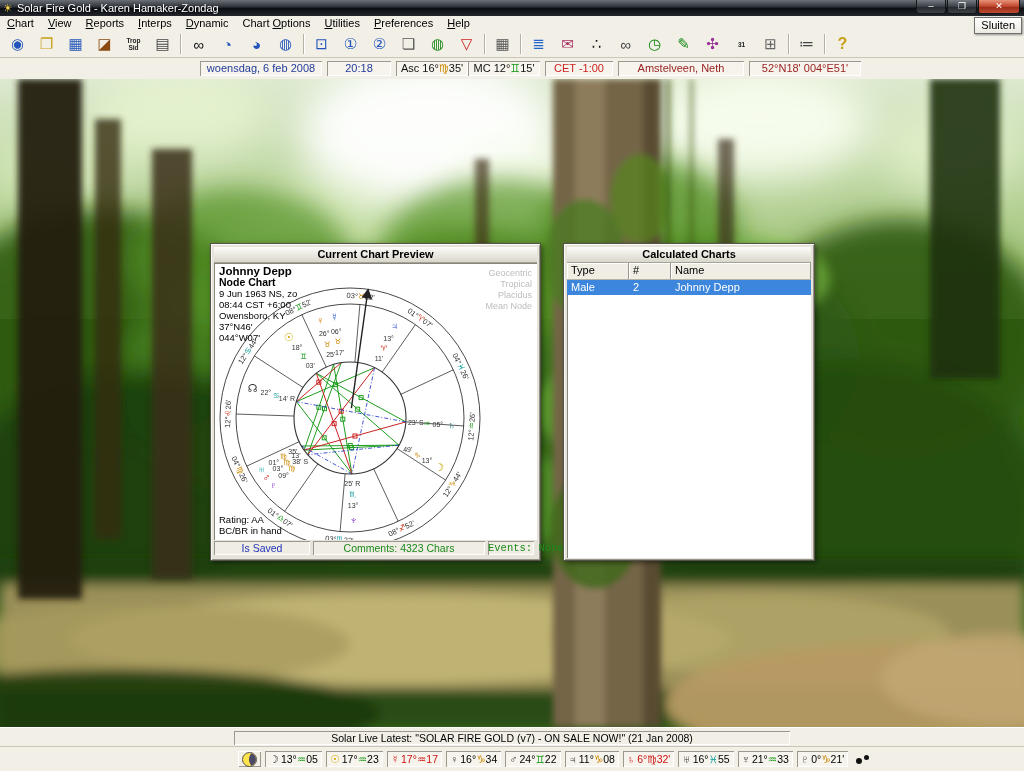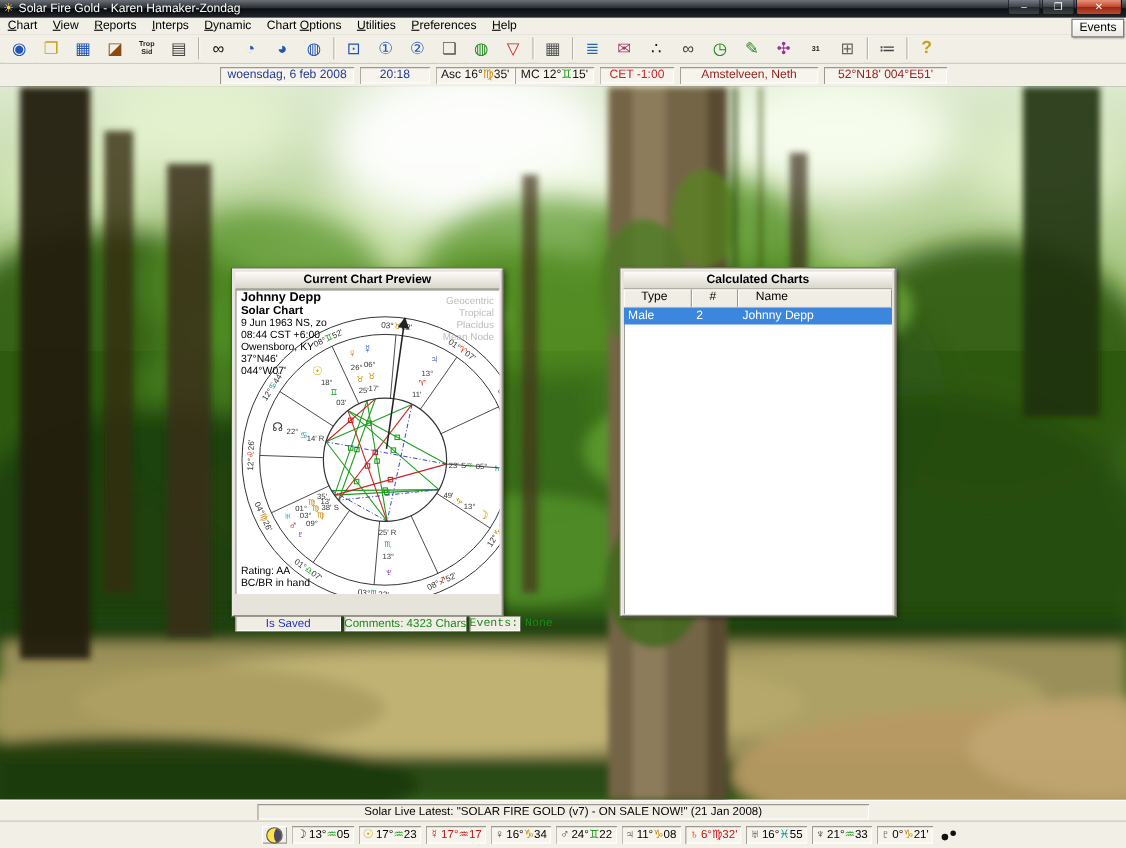--- a/index.html
+++ b/index.html
@@ -50,26 +50,26 @@
     background:linear-gradient(#fdfcf9,#d9d6cb);border-bottom:1px solid #a5a296;}
   .xwin .wbody{position:relative;background:#fff;
     box-shadow:inset 1px 1px 0 #88857c,inset -1px -1px 0 #fff;overflow:hidden;}
   
   .chart-info{position:absolute;left:5px;top:3px;font-size:9.5px;line-height:11px;z-index:5;}
   .chart-info .nm{font-weight:bold;font-size:11.5px;}
   .chart-info .tp{font-weight:bold;font-size:10.5px;}
   .chart-settings{position:absolute;right:5px;top:5px;font-size:9px;line-height:11px;z-index:5;
     color:#bcbcbc;text-align:right;}
   .chart-rating{position:absolute;left:5px;bottom:4px;font-size:9.5px;line-height:11px;z-index:5;}
-  .pv-status{height:16px;display:flex;align-items:center;margin-top:19px;justify-content:space-between;}
+  .pv-status{height:16px;display:flex;align-items:center;margin-top:0;justify-content:space-between;}
   .pv-cell{height:14px;line-height:14px;text-align:center;font-size:10.5px;background:#efede4;
     box-shadow:inset 1px 1px 0 #9b988f,inset -1px -1px 0 #fff;margin-right:3px;white-space:nowrap;}
   
   .cc-head{display:flex;height:16px;background:#efede4;border-bottom:1px solid #b5b1a4;font-size:11px;}
-  .cc-hcell{line-height:15px;padding-left:16px;box-shadow:inset -1px 0 0 #9b988f,inset 1px 1px 0 #fff;box-sizing:border-box;}
+  .cc-hcell{line-height:15px;padding-left:4px;box-shadow:inset -1px 0 0 #9b988f,inset 1px 1px 0 #fff;box-sizing:border-box;}
   .cc-row{display:flex;height:15px;font-size:11px;}
   .cc-row.sel{background:#3d86dd;color:#fff;}
   .cc-cell{line-height:15px;padding-left:4px;box-sizing:border-box;white-space:nowrap;overflow:hidden;}
   
   .solarlive{position:absolute;left:0;top:727px;width:1024px;height:19px;background:#f2efe7;
     display:flex;align-items:center;justify-content:center;border-top:1px solid #fff;}
   .sl-box{width:556px;height:14px;line-height:14px;text-align:center;font-size:10.5px;background:#f2efe7;
     box-shadow:inset 1px 1px 0 #9b988f,inset -1px -1px 0 #fff;white-space:nowrap;}
   .planetbar{position:absolute;left:0;top:746px;width:1024px;height:25px;background:#f2efe7;
     display:flex;align-items:center;padding-left:238px;box-sizing:border-box;border-top:1px solid #c9c5b8;}
@@ -91,21 +91,21 @@
 
   <div class="titlebar">
     <span class="app-icon">☀</span>
     <span class="ttl">Solar Fire Gold  -  Karen Hamaker-Zondag</span>
     <div class="caption-btns">
       <div class="cap-btn">–</div>
       <div class="cap-btn">❐</div>
       <div class="cap-btn close">✕</div>
     </div>
   </div>
-  <div class="tooltip">Events</div>
+  <div class="tooltip">Sluiten</div>
 
   <div class="menubar">
       <span class="menu-item"><u>C</u>hart</span>
       <span class="menu-item"><u>V</u>iew</span>
       <span class="menu-item"><u>R</u>eports</span>
       <span class="menu-item"><u>I</u>nterps</span>
       <span class="menu-item"><u>D</u>ynamic</span>
       <span class="menu-item">Chart <u>O</u>ptions</span>
       <span class="menu-item"><u>U</u>tilities</span>
       <span class="menu-item"><u>P</u>references</span>
@@ -290,26 +290,26 @@
         <ellipse cx="615" cy="320" rx="35" ry="55" fill="#456f1c" opacity=".8"></ellipse>
         <ellipse cx="595" cy="450" rx="45" ry="60" fill="#3f681a" opacity=".8"></ellipse>
         <ellipse cx="640" cy="120" rx="30" ry="45" fill="#55851f" opacity=".7"></ellipse>
         <rect x="718" y="60" width="16" height="300" fill="#3c2f18" opacity=".7"></rect>
         <rect x="930" y="0" width="70" height="300" fill="#1c3008" opacity=".9"></rect>
         <rect x="666" y="0" width="4" height="330" fill="#2e4a12" opacity=".8"></rect>
         <rect x="690" y="0" width="3" height="260" fill="#2e4a12" opacity=".7"></rect>
       </g>
     </svg>
 
-    <div class="xwin" style="left:210px;top:164px;width:248px;height:318px;">
+    <div class="xwin" style="left:210px;top:164px;width:331px;height:318px;">
       <div class="wtitle">Current Chart Preview</div>
       <div class="wbody" style="height:277px;">
         <div class="chart-info">
           <div class="nm">Johnny Depp</div>
-          <div class="tp">Solar Chart</div>
+          <div class="tp">Node Chart</div>
           <div>9 Jun 1963 NS, zo</div>
           <div>08:44  CST +6:00</div>
           <div>Owensboro, KY</div>
           <div>37°N46'</div>
           <div>044°W07'</div>
         </div>
         <div class="chart-settings">
             <div>Geocentric</div>
             <div>Tropical</div>
             <div>Placidus</div>

